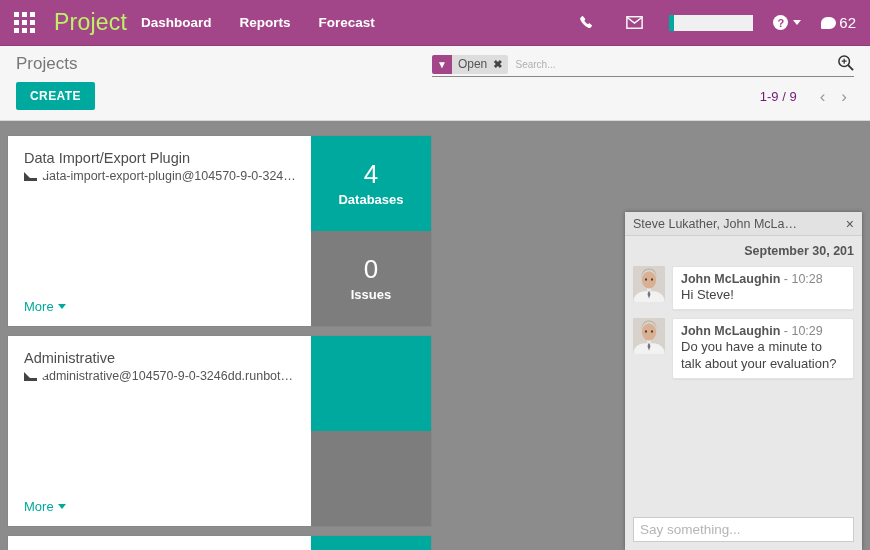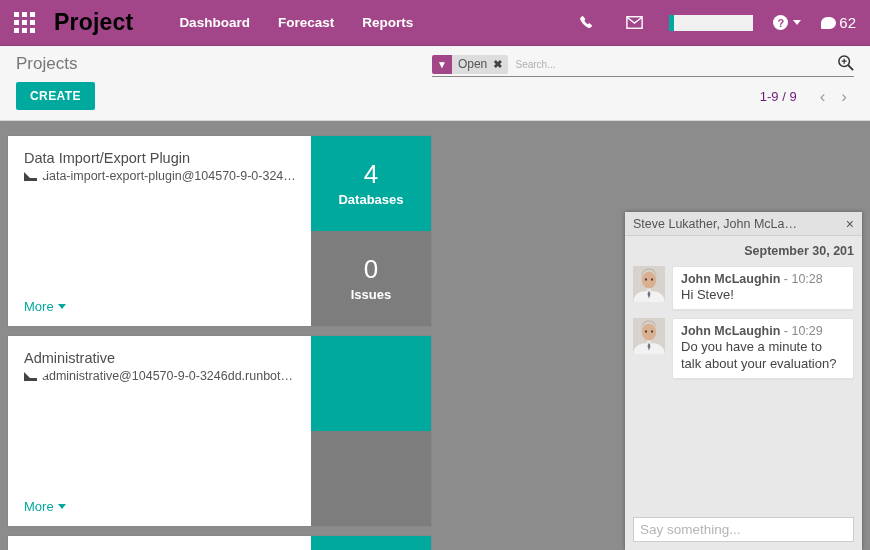--- a/index.html
+++ b/index.html
@@ -19,22 +19,22 @@
     border-bottom: 1px solid #8d3c77;
   }
   .apps-btn {
     width: 48px; height: 46px;
     display: flex; align-items: center; justify-content: center;
     cursor: pointer;
   }
   .grid-dots { display: grid; grid-template-columns: repeat(3, 5px); gap: 3px; }
   .grid-dots i { display: block; width: 5px; height: 5px; background: #fff; }
   .brand {
-    color: #000000; font-size: 23px; font-weight: bold;
-    margin-left: 6px; margin-right: 32px; letter-spacing: .2px;
+    color: #bef264; font-size: 23px; font-weight: normal;
+    margin-left: 6px; letter-spacing: .2px;
   }
   .menu { display: flex; align-items: center; gap: 0; }
   .menu-item {
     color: #ffffff; font-size: 13.5px; font-weight: bold;
     padding: 14px 14px; cursor: pointer; white-space: nowrap;
   }
   .topbar-right {
     margin-left: auto; display: flex; align-items: center;
     gap: 0; padding-right: 14px;
   }
@@ -255,22 +255,22 @@
           <i></i>
           <i></i>
           <i></i>
           <i></i>
           <i></i>
       </span>
     </div>
     <div class="brand">Project</div>
     <div class="menu">
       <div class="menu-item">Dashboard</div>
+      <div class="menu-item">Reports</div>
       <div class="menu-item">Forecast</div>
-      <div class="menu-item">Reports</div>
     </div>
 
     <div class="topbar-right">
       <div class="tb-icon">
         <svg width="15" height="15" viewBox="0 0 16 16" fill="#fff" aria-hidden="true">
           <path d="M3.2 1.4 1.6 3c-.5.5-.6 1.2-.3 1.8 1.9 4 5 7.1 9 9 .6.3 1.3.2 1.8-.3l1.6-1.6c.3-.3.3-.8 0-1.1l-2.2-1.8c-.3-.2-.7-.2-1 0l-1 .8C8 8.9 6.6 7.5 5.7 6l.8-1c.2-.3.2-.7 0-1L4.3 1.4c-.3-.3-.8-.3-1.1 0z"></path>
         </svg>
       </div>
       <div class="tb-icon">
         <svg width="17" height="13" viewBox="0 0 18 14" aria-hidden="true">

